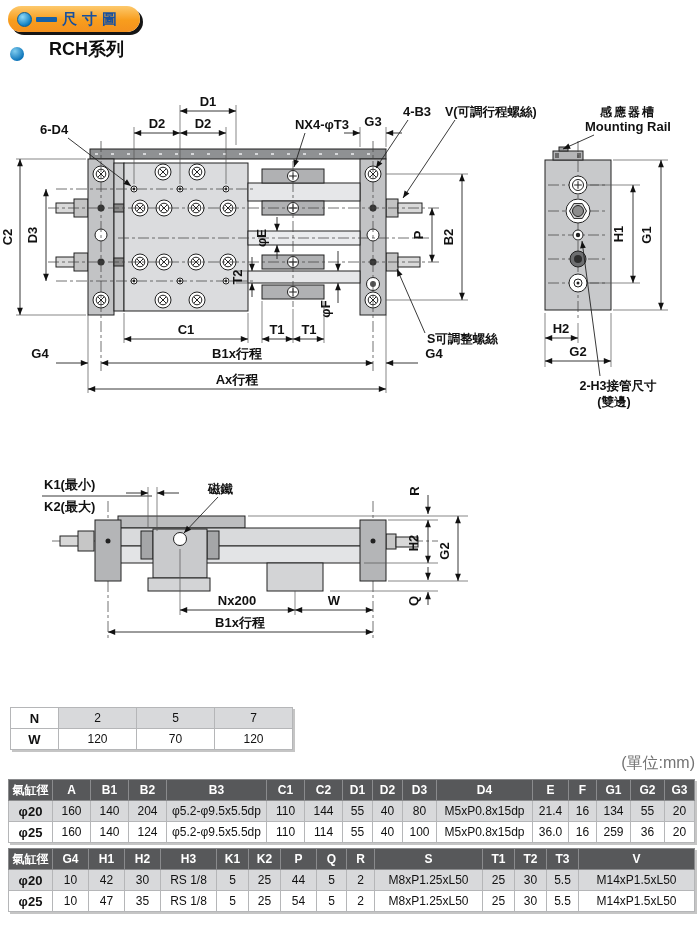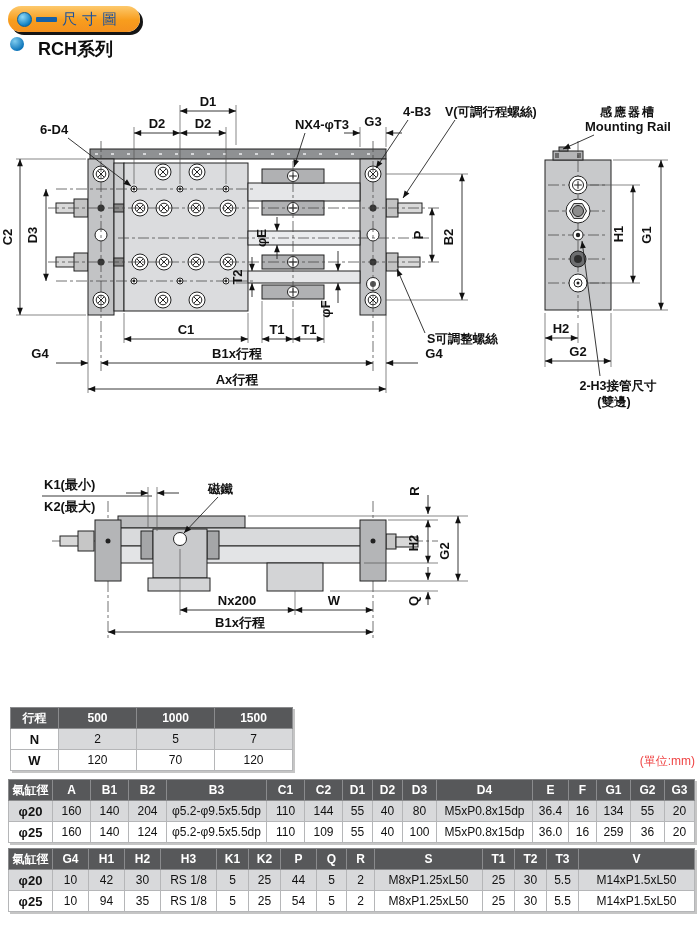--- a/index.html
+++ b/index.html
@@ -12,22 +12,22 @@
   .badge{
     position:absolute;left:8px;top:6px;height:26px;width:132px;
     background:linear-gradient(180deg,#fdc96c 0%,#f89d1d 55%,#f4911e 100%);
     border-radius:13px;box-shadow:3px 3px 0 #151515;
     display:flex;align-items:center;padding:0 9px;box-sizing:border-box;
   }
   .badge-dot{width:15px;height:15px;border-radius:50%;flex:0 0 15px;
     background:radial-gradient(circle at 35% 30%,#8ed8f6,#0e7ec0 72%);
     border:1px solid #0a5f9b;box-sizing:border-box;}
   .badge-dash{flex:0 0 21px;height:5px;background:#1661a8;margin:0 5px 0 4px;border-radius:1px;}
-  .badge-text{color:#17509f;font-weight:normal;font-size:15px;letter-spacing:5px;white-space:nowrap;}
-  .series{position:absolute;left:10px;top:37px;display:flex;align-items:flex-start;gap:14px;
+  .badge-text{color:#17509f;font-weight:bold;font-size:15px;letter-spacing:5px;white-space:nowrap;}
+  .series{position:absolute;left:10px;top:37px;display:flex;align-items:flex-end;gap:25px;
     font-size:18px;font-weight:bold;color:#0d0d0d;}
   .series-dot{width:14px;height:14px;border-radius:50%;
     background:radial-gradient(circle at 35% 30%,#7fccef,#0c74b9 72%);}
   
   svg{display:block;}
   svg text{font-family:"Liberation Sans","DejaVu Sans",sans-serif;fill:#111;}
   .part{stroke:#222;stroke-width:1;}
   .dim{stroke:#222;stroke-width:0.9;fill:none;}
   .ext{stroke:#555;stroke-width:0.7;}
   .cl{stroke:#444;stroke-width:0.75;stroke-dasharray:11 3 3 3;fill:none;}
@@ -38,21 +38,21 @@
   
   table{border-collapse:collapse;table-layout:fixed;font-size:12px;}
   .spec-table{border:1px solid #6f7072;box-shadow:2px 2px 0 rgba(90,90,90,0.35);}
   th{background:#57585a;color:#fff;font-weight:bold;border:1px solid #8a8b8d;
      height:20px;padding:0 1px;text-align:center;white-space:nowrap;}
   td{border:1px solid #b5b6b8;text-align:center;height:20px;padding:0 1px;white-space:nowrap;}
   tr.row-a td{background:#d8d9db;}
   tr.row-b td{background:#ffffff;}
   td.first{font-weight:bold;font-size:13px;background:#fff;}
   tr.row-a td.first{background:#d8d9db;}
-  .unit-note{position:absolute;right:5px;top:753px;font-size:12px;color:#ef4444;}
+  .unit-note{position:absolute;right:5px;top:753px;font-size:16px;color:#737373;}
 </style>
 </head>
 <body>
 
 <div class="badge">
   <span class="badge-dot"></span>
   <span class="badge-dash"></span>
   <span class="badge-text">尺寸圖</span>
 </div>
 <div class="series">
@@ -362,26 +362,20 @@
 </svg>
 
 <table class="spec-table abs" style="left:10px;top:707px;width:282px;">
   <colgroup>
       <col style="width:48px">
       <col style="width:78px">
       <col style="width:78px">
       <col style="width:78px">
     </colgroup>
   <tbody>
-      <tr>
-    <th>行程</th>
-    <th>500</th>
-    <th>1000</th>
-    <th>1500</th>
-  </tr>
   <tr class="row-a">
     <td class="first" style="background:#fff;">N</td>
     <td>2</td>
     <td>5</td>
     <td>7</td>
   </tr>
   <tr class="row-b">
     <td class="first">W</td>
     <td>120</td>
     <td>70</td>
@@ -435,34 +429,34 @@
     <td>160</td>
     <td>140</td>
     <td>204</td>
     <td>φ5.2-φ9.5x5.5dp</td>
     <td>110</td>
     <td>144</td>
     <td>55</td>
     <td>40</td>
     <td>80</td>
     <td>M5xP0.8x15dp</td>
-    <td>36.4</td>
+    <td>21.4</td>
     <td>16</td>
     <td>134</td>
     <td>55</td>
     <td>20</td>
   </tr>
   <tr class="row-b">
     <td class="first">φ25</td>
     <td>160</td>
     <td>140</td>
     <td>124</td>
     <td>φ5.2-φ9.5x5.5dp</td>
     <td>110</td>
-    <td>109</td>
+    <td>114</td>
     <td>55</td>
     <td>40</td>
     <td>100</td>
     <td>M5xP0.8x15dp</td>
     <td>36.0</td>
     <td>16</td>
     <td>259</td>
     <td>36</td>
     <td>20</td>
   </tr>
@@ -518,21 +512,21 @@
     <td>2</td>
     <td>M8xP1.25xL50</td>
     <td>25</td>
     <td>30</td>
     <td>5.5</td>
     <td>M14xP1.5xL50</td>
   </tr>
   <tr class="row-b">
     <td class="first">φ25</td>
     <td>10</td>
-    <td>94</td>
+    <td>47</td>
     <td>35</td>
     <td>RS 1/8</td>
     <td>5</td>
     <td>25</td>
     <td>54</td>
     <td>5</td>
     <td>2</td>
     <td>M8xP1.25xL50</td>
     <td>25</td>
     <td>30</td>

